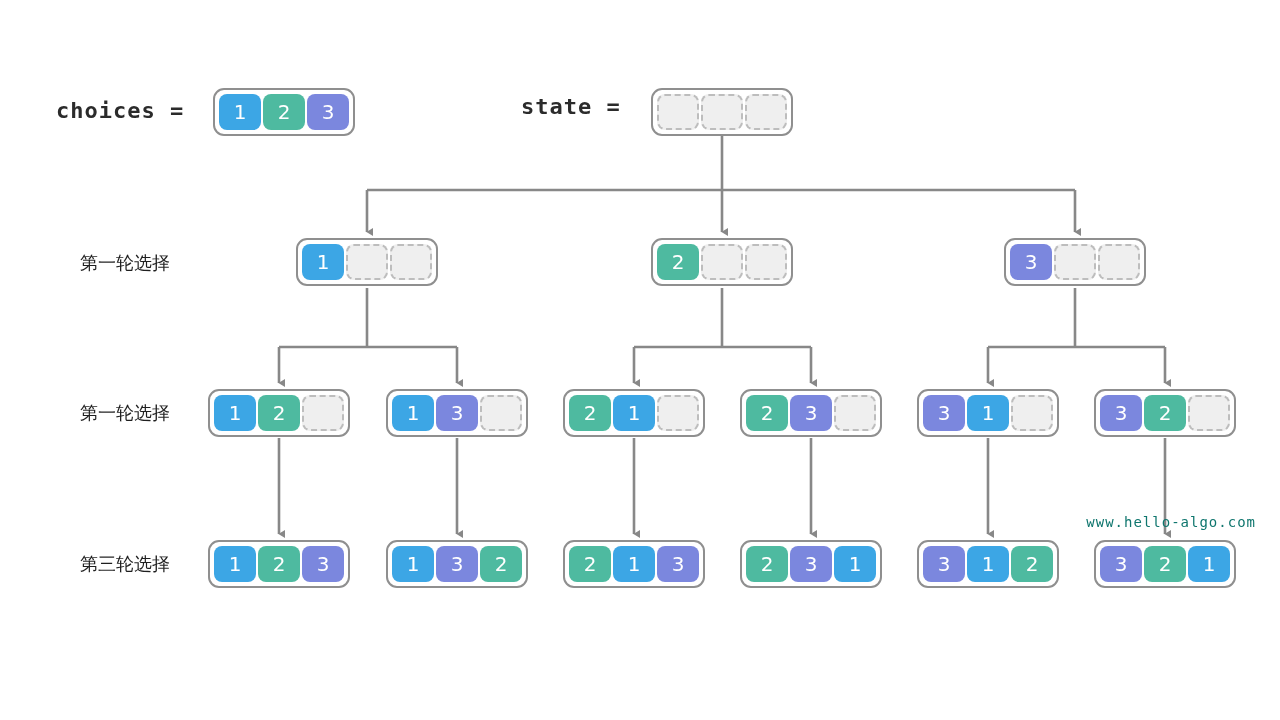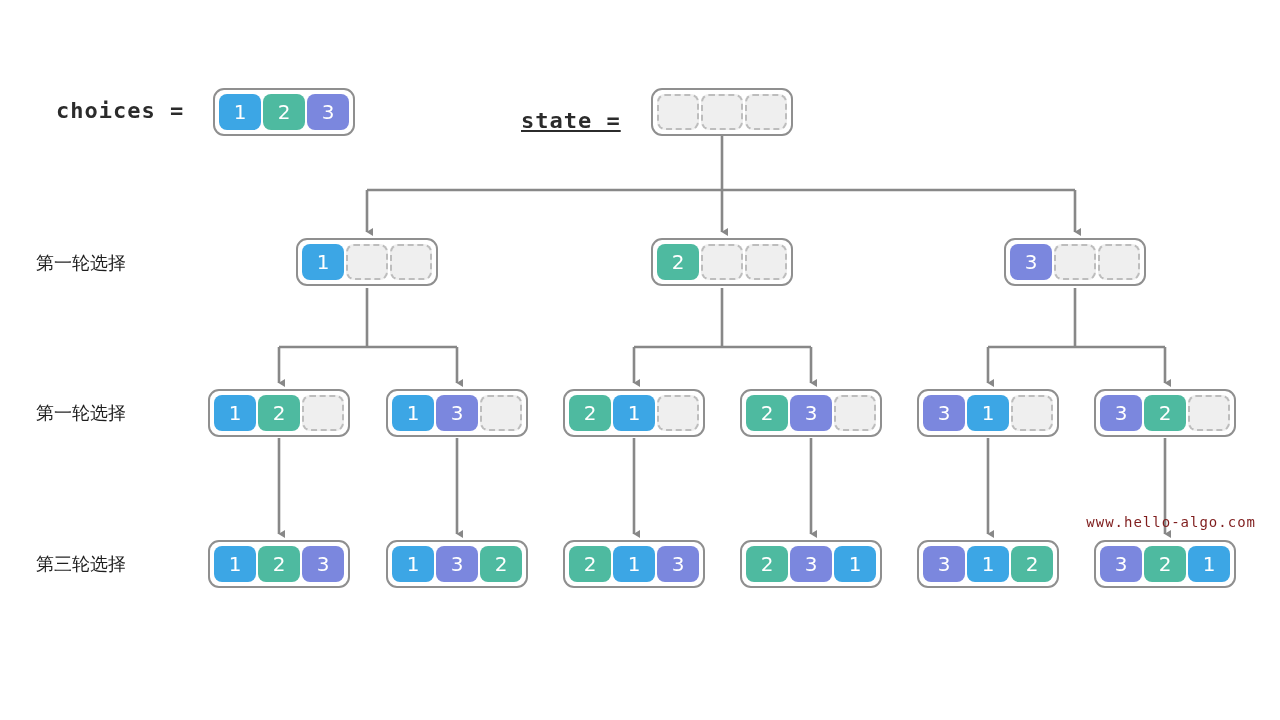--- a/index.html
+++ b/index.html
@@ -40,28 +40,29 @@
     color: #2b2b2b;
     letter-spacing: 1px;
     white-space: nowrap;
   }
   .row-label {
     position: absolute;
     font-family: "DejaVu Sans", sans-serif;
     font-size: 18px;
     color: #1f1f1f;
     white-space: nowrap;
+    margin-left: 44px;
   }
   .watermark {
     position: absolute;
     right: 24px;
     bottom: 18px;
     font-family: "DejaVu Sans Mono", monospace;
     font-size: 14px;
-    color: #7f1d1d;
+    color: #0f766e;
     letter-spacing: 1px;
     white-space: nowrap;
   }
 
   
   .node {
     position: absolute;
     display: flex;
     flex-direction: row;
     align-items: center;
@@ -139,21 +140,21 @@
     </g>
   </svg>
 
   <div class="var-label" style="left:56px; top:98px;">choices =</div>
   <div class="node" style="left: 213px; top: 88px;">
       <div class="cell v1">1</div>
       <div class="cell v2">2</div>
       <div class="cell v3">3</div>
     </div>
 
-  <div class="var-label" style="left:521px; top:108px;text-decoration:underline;">state =</div>
+  <div class="var-label" style="left:521px; top:94px;">state =</div>
   <div class="node" style="left: 651px; top: 88px;">
       <div class="cell empty"></div>
       <div class="cell empty"></div>
       <div class="cell empty"></div>
     </div>
 
   <div class="row-label" style="left:36px; top:251px;">第一轮选择</div>
   <div class="row-label" style="left:36px; top:401px;">第一轮选择</div>
   <div class="row-label" style="left:36px; top:552px;text-align:right;">第三轮选择</div>
 

